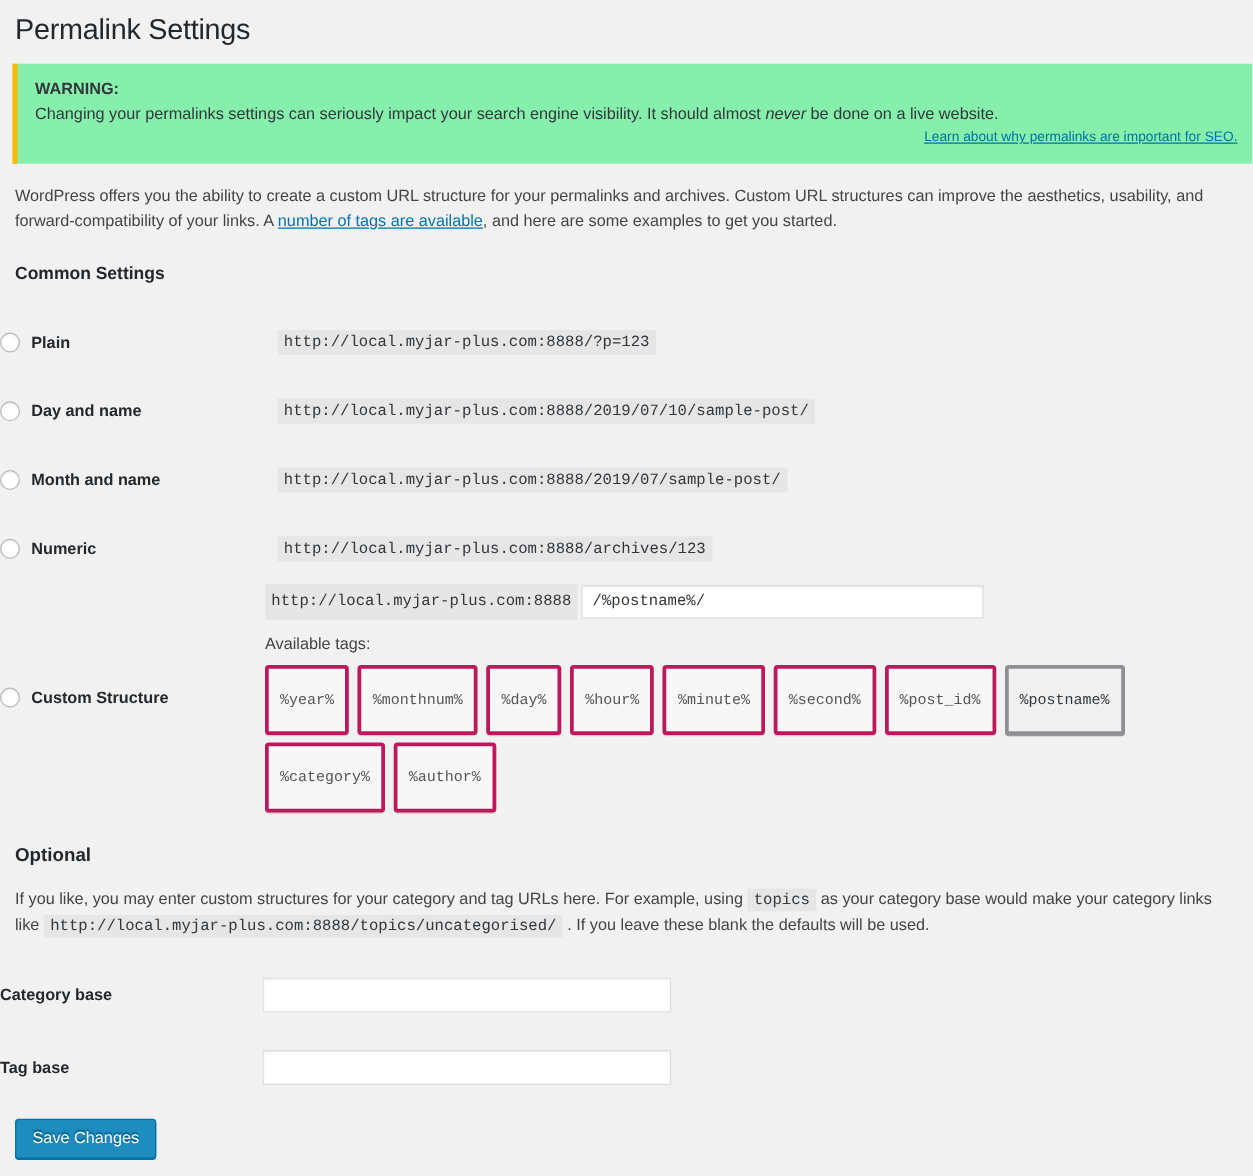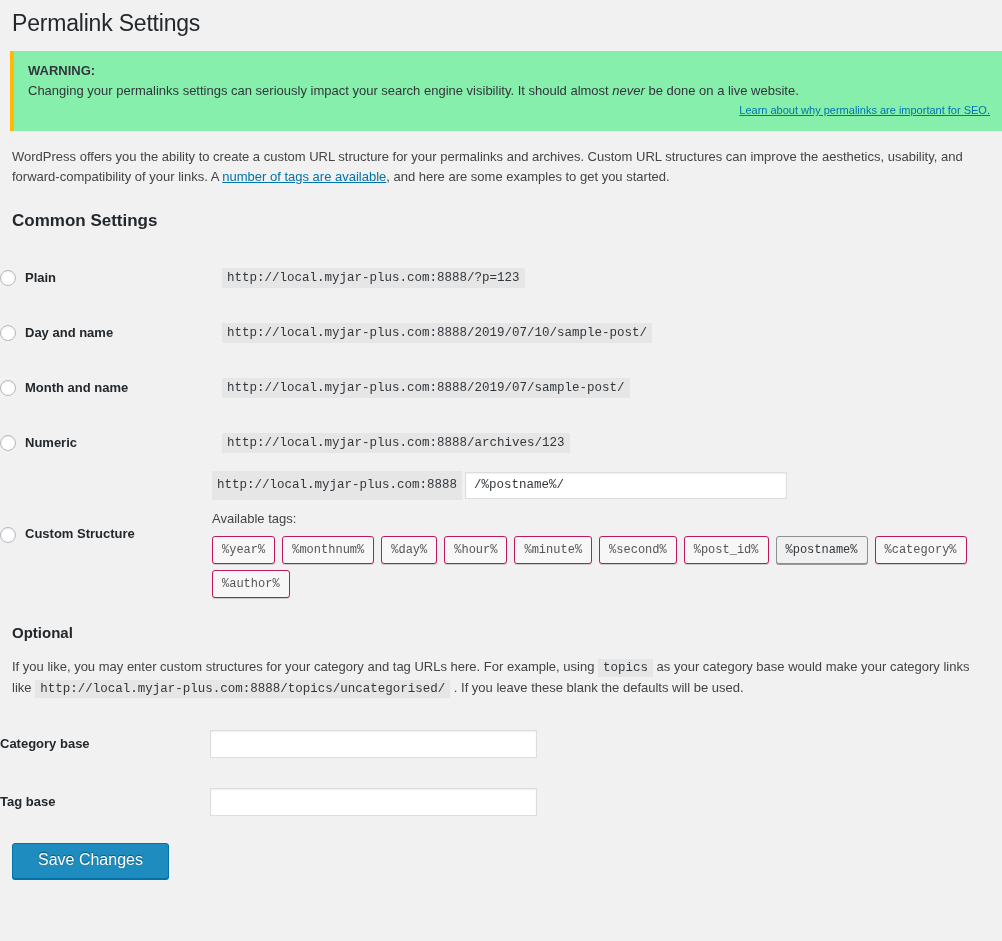--- a/index.html
+++ b/index.html
@@ -64,21 +64,21 @@
     color: #444;
     line-height: 1.55;
     max-width: 980px;
   }
   .intro a, .inline-link {
     color: #0073aa;
     text-decoration: underline;
   }
 
   h2.section-heading {
-    font-size: 17px;
+    font-size: 14px;
     font-weight: bold;
     color: #23282d;
     margin: 22px 0 0 12px;
     padding: 0;
   }
 
   
   .perm-table {
     border-collapse: collapse;
     margin: 18px 0 0 0;
@@ -163,23 +163,23 @@
     display: flex;
     flex-wrap: wrap;
     gap: 6px 7px;
     width: 780px;
   }
   .tag-btn {
     font-family: "Liberation Mono", monospace;
     font-size: 12px;
     color: #555;
     background: #f7f7f7;
-    border: 1px solid #be185d;
+    border: 3px solid #be185d;
     border-radius: 3px;
-    padding: 4px 9px;
+    padding: 16px 9px;
     line-height: 1.5;
     cursor: pointer;
     box-shadow: 0 1px 0 #ccc;
   }
   .tag-btn.active {
     border-color: #8c8f94;
     background: #f0f0f0;
     color: #32373c;
     box-shadow: 0 1px 0 #999;
   }
@@ -235,24 +235,24 @@
     box-shadow: inset 0 1px 2px rgba(0,0,0,.07);
     outline: none;
   }
 
   .submit-wrap { padding: 12px 0 0 12px; }
   .save-btn {
     background: #1e8cbe;
     border: 1px solid #0073aa;
     border-radius: 3px;
     color: #fff;
-    font-size: 16px;
+    font-size: 13px;
     font-family: "Liberation Sans", sans-serif;
     font-weight: normal;
-    padding: 6px 25px 7px;
+    padding: 6px 13px 7px;
     line-height: 1.3;
     cursor: pointer;
     box-shadow: 0 1px 0 #0073aa;
     text-shadow: 0 -1px 1px #005177;
   }
 </style>
 </head>
 <body>
 
 <h1 class="page-title">Permalink Settings</h1>

